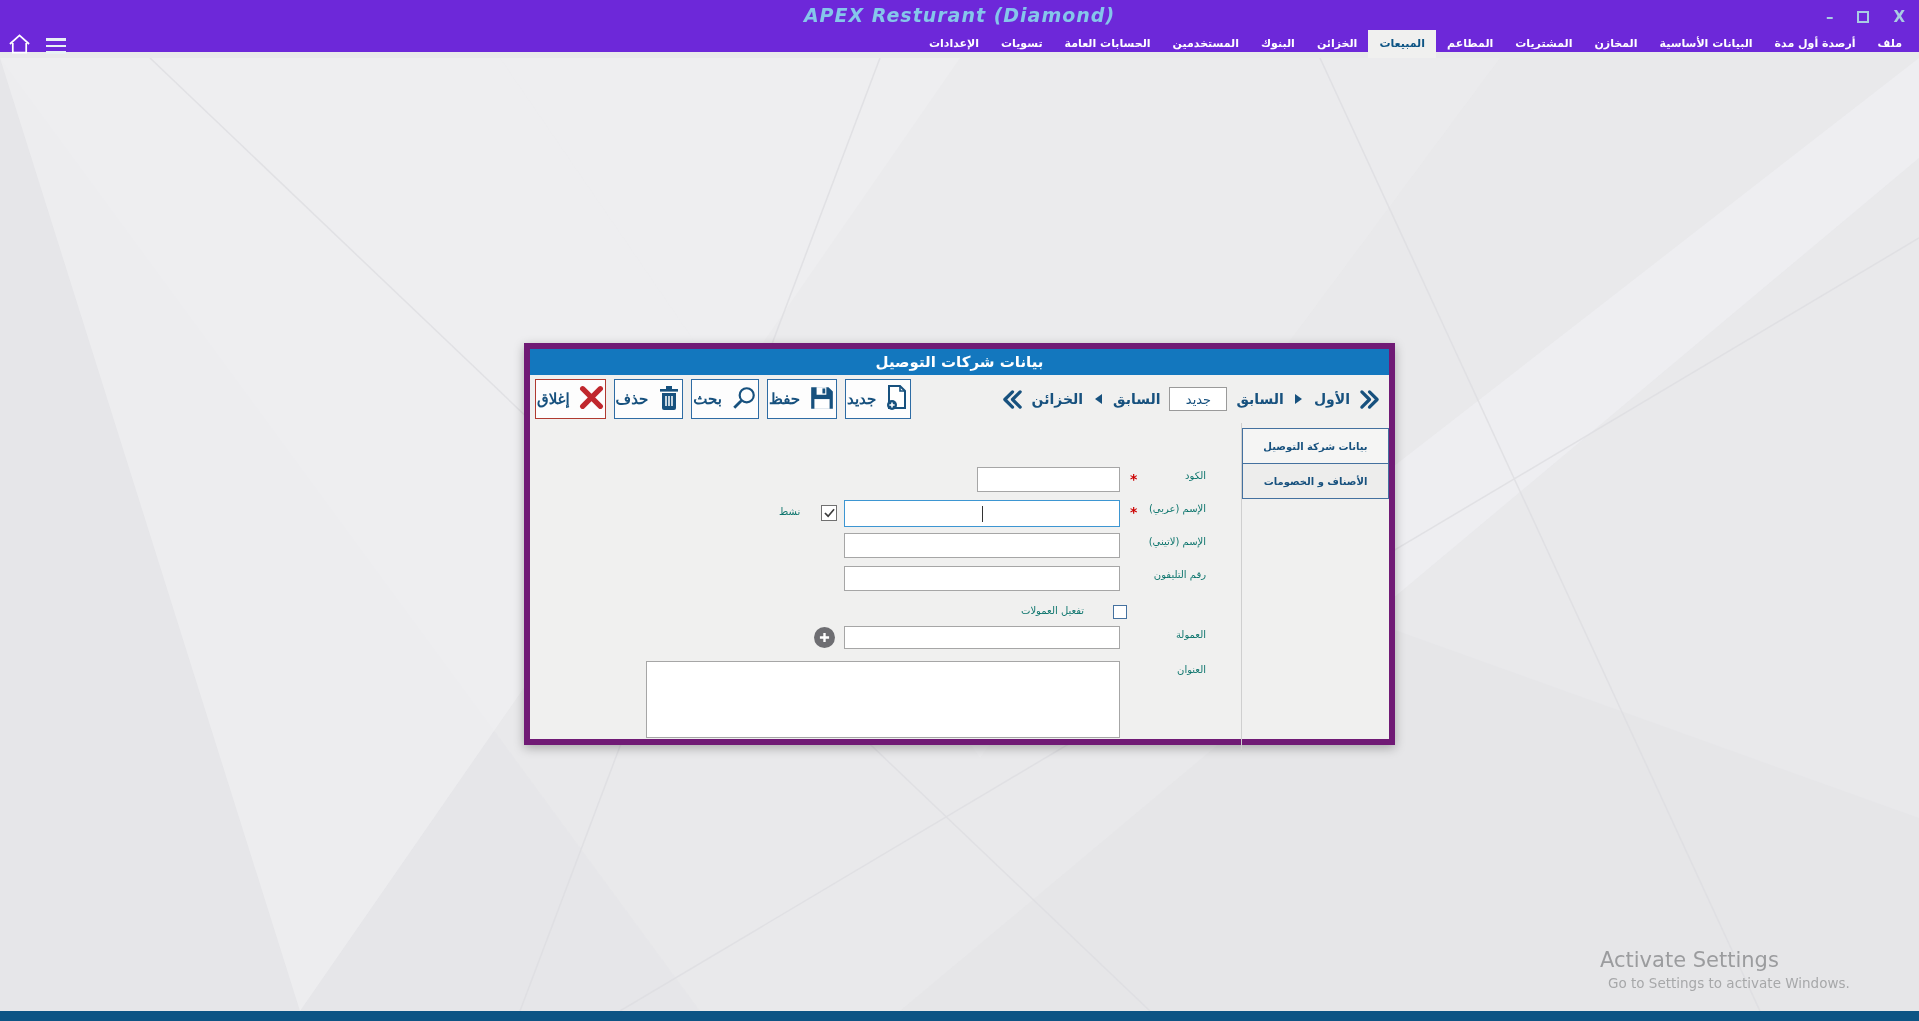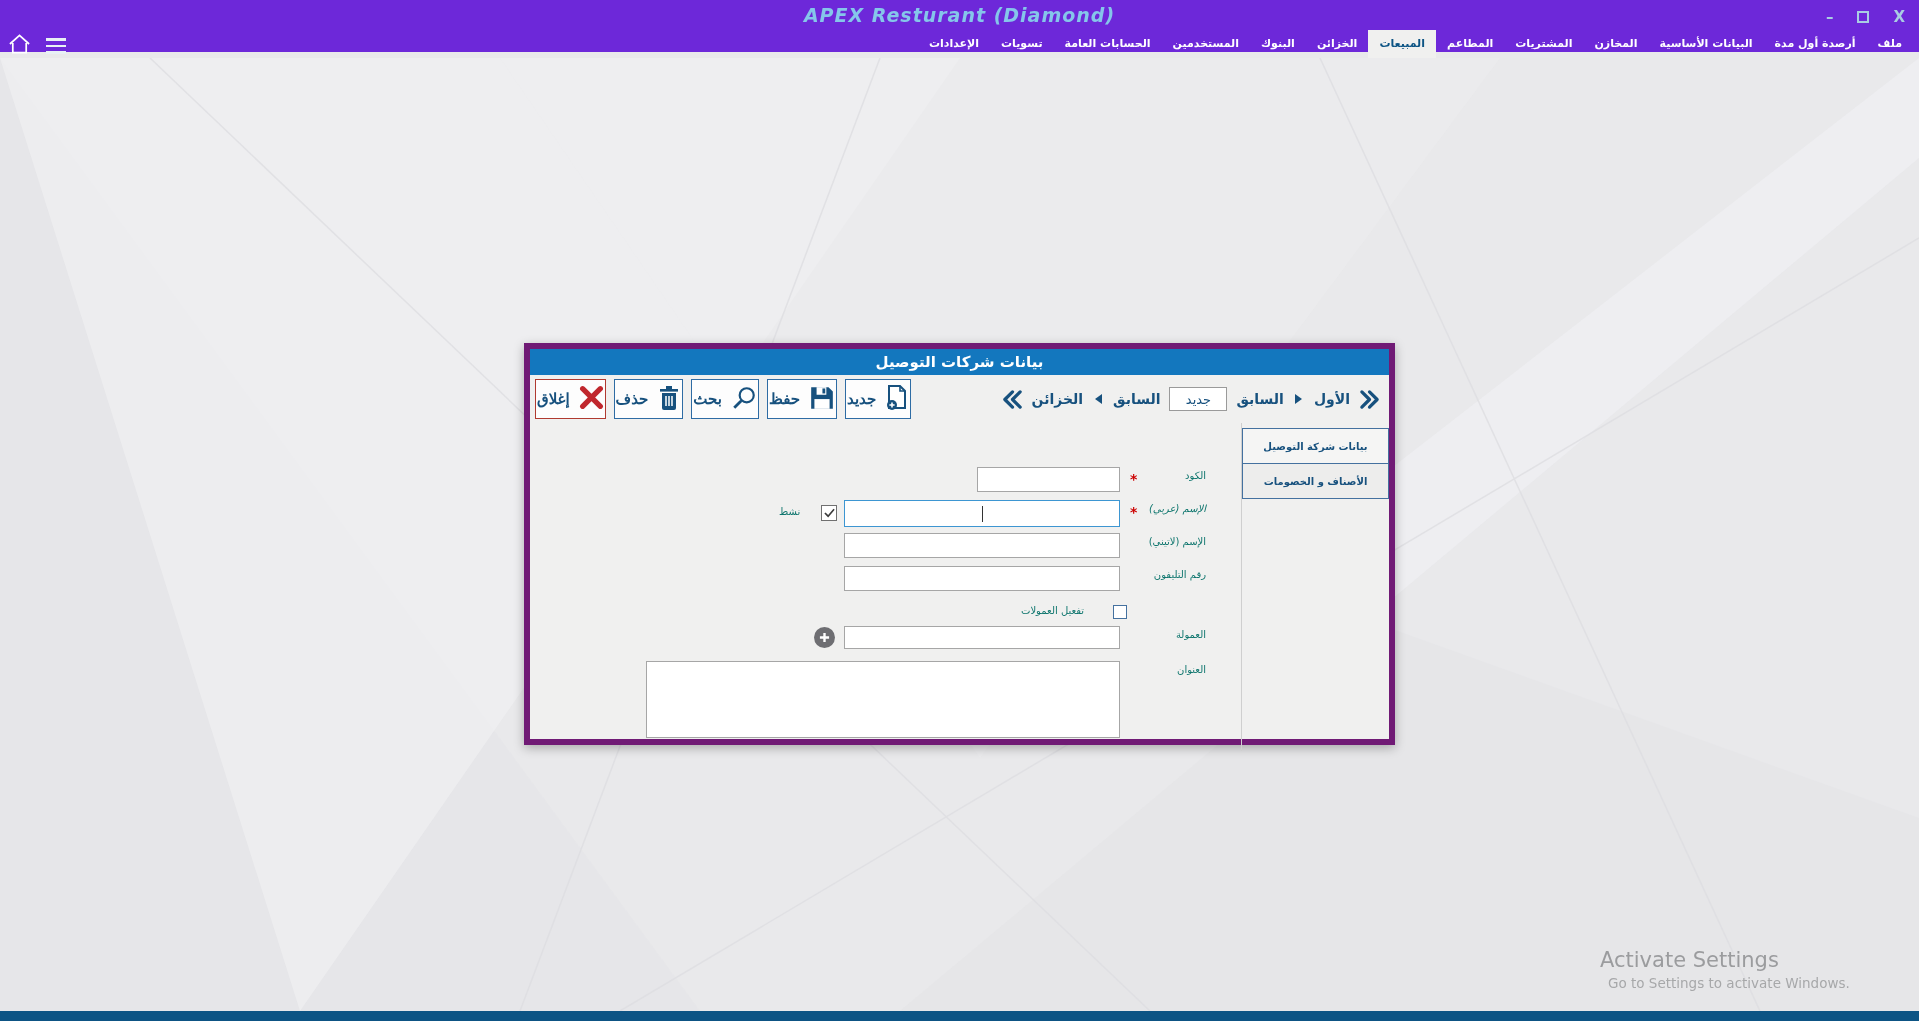--- a/index.html
+++ b/index.html
@@ -225,21 +225,21 @@
 
         <div class="side-tabs">
           <div class="side-tab active">بيانات شركة التوصيل</div>
           <div class="side-tab">الأصناف و الخصومات</div>
         </div>
 
         <span class="f-label" style="right:183px; top:47px;">الكود</span>
         <span class="req" style="left:600px; top:48px;">*</span>
         <input class="inp" style="left: 447px; top: 44px; width: 143px;" value="">
 
-        <span class="f-label" style="right:183px; top:80px;font-style:italic;">الإسم (عربي)</span>
+        <span class="f-label" style="right:183px; top:80px;">الإسم (عربي)</span>
         <span class="req" style="left:600px; top:81px;">*</span>
         <span class="inp focused" style="left:314px; top:77px; width:276px; height:27px;">
             <span class="caret"></span>
           </span>
         <span class="cbx" style="left:291px; top:82px; width:16px; height:16px;">
           <svg width="11" height="10" viewBox="0 0 12 10">
               <path d="M1 5 l3.5 3.5 L11 1" fill="none" stroke="#3a3a3a" stroke-width="1.8"></path>
             </svg>
         </span>
         <span class="f-label" style="left:249px; top:83px;">نشط</span>

